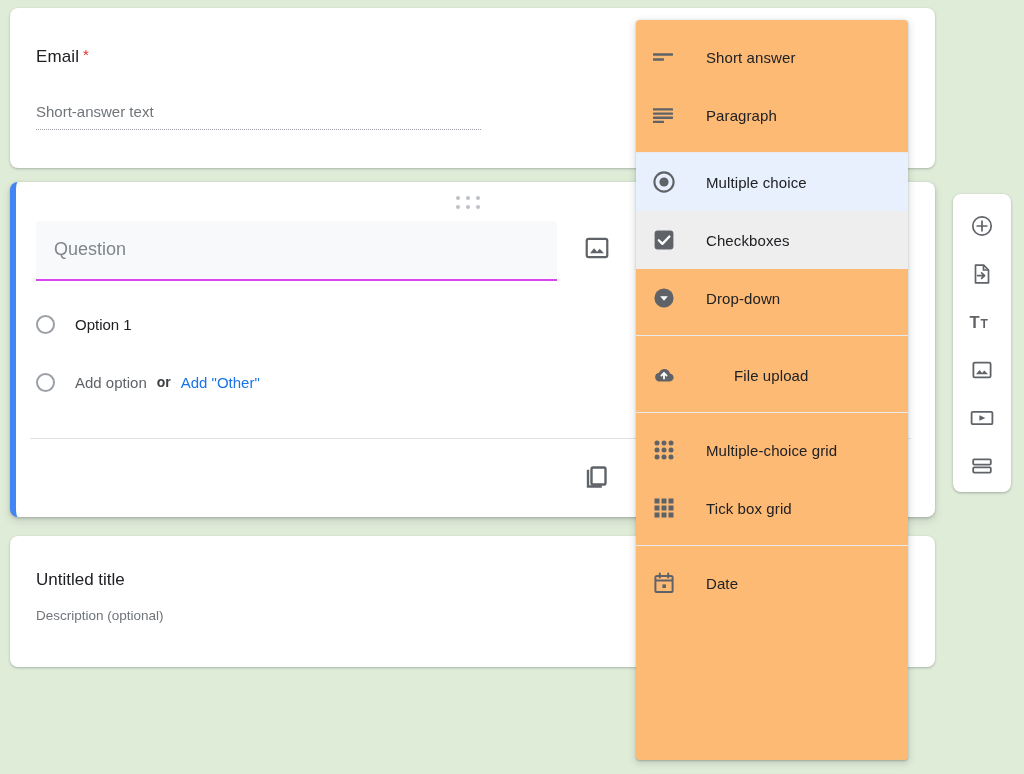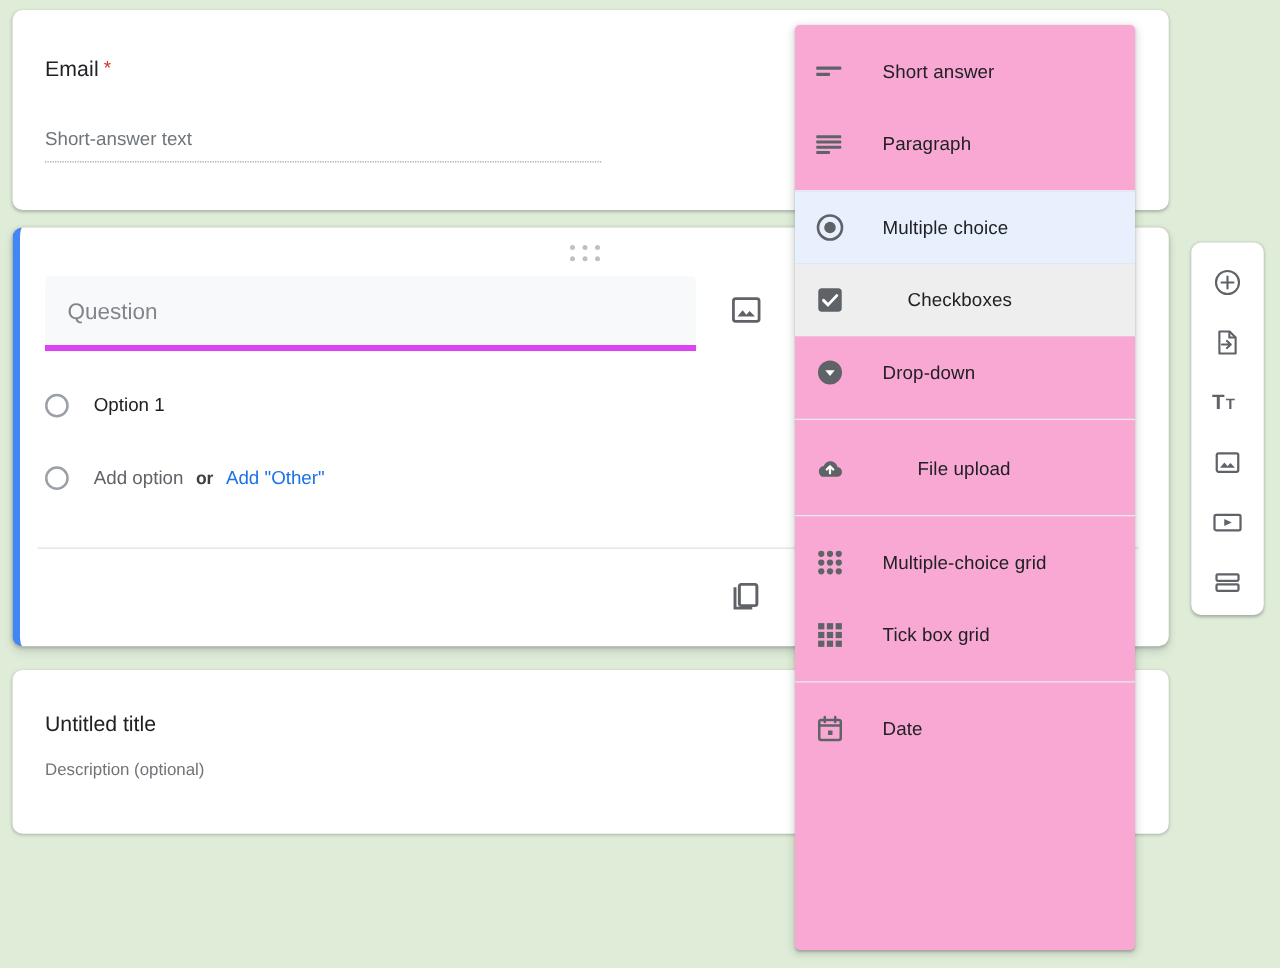--- a/index.html
+++ b/index.html
@@ -96,21 +96,21 @@
     display: block;
     width: 4px; height: 4px;
     border-radius: 50%;
     background: #bdc1c6;
   }
   .question-field {
     position: absolute;
     left: 36px; top: 221px;
     width: 521px; height: 60px;
     background: #f8f9fa;
-    border-bottom: 5px solid #d946ef;
+    border-bottom: 2px solid #d946ef;
     border-radius: 4px 4px 0 0;
   }
   .question-field span {
     position: absolute;
     left: 18px; top: 18px;
     font-size: 18px;
     color: #80868b;
   }
   .img-btn {
     position: absolute;
@@ -181,21 +181,21 @@
     align-items: center;
     justify-content: center;
     cursor: pointer;
   }
 
   
   #type-menu {
     position: absolute;
     left: 636px; top: 20px;
     width: 272px; height: 740px;
-    background: #f9a8d4;
+    background: #fdba74;
     border-radius: 4px;
     box-shadow: 0 2px 6px 2px rgba(60,64,67,.15), 0 1px 2px rgba(60,64,67,.3);
     overflow: hidden;
   }
   .menu-item {
     position: relative;
     height: 58px;
     display: flex;
     align-items: center;
     padding-left: 16px;
@@ -208,21 +208,21 @@
     align-items: center;
     justify-content: flex-start;
   }
   .menu-item .mi-label {
     font-size: 15px;
     color: #202124;
     letter-spacing: .1px;
     margin-left: 14px;
   }
   .menu-item.selected { background: #e8f0fe; }
-  .menu-item.hovered  { background: #eeeeee; gap: 20px; }
+  .menu-item.hovered  { background: #eeeeee; }
   .menu-sep {
     height: 0;
     border-top: 1px solid #e8eaed;
   }
   .menu-pad { height: 8px; }
 
   svg { display: block; }
 </style>
 </head>
 <body>

